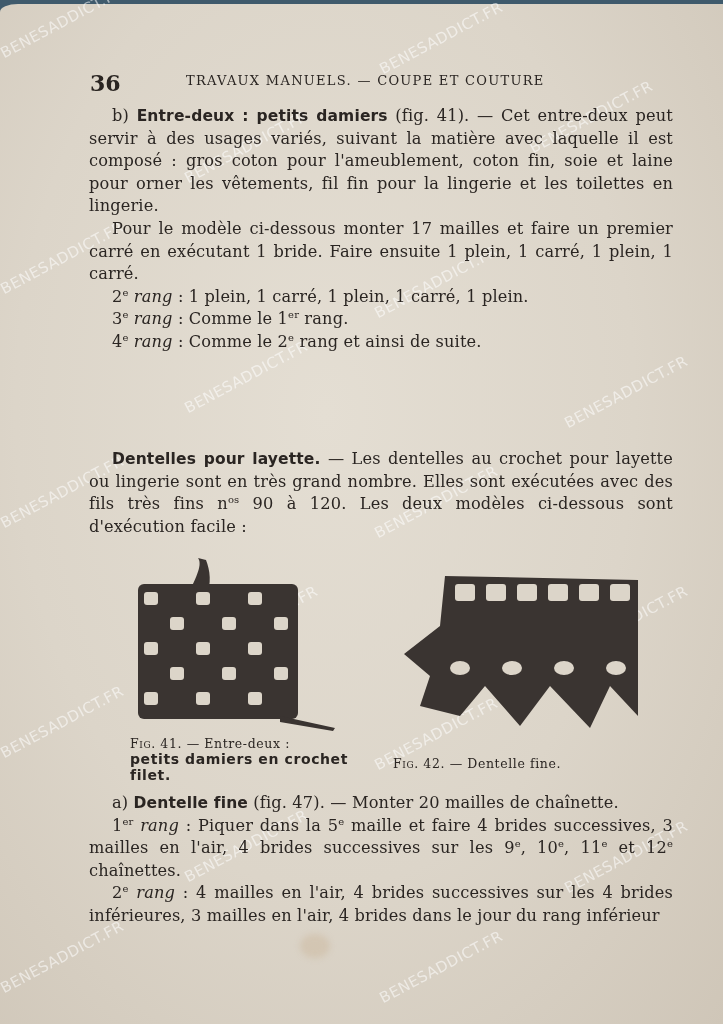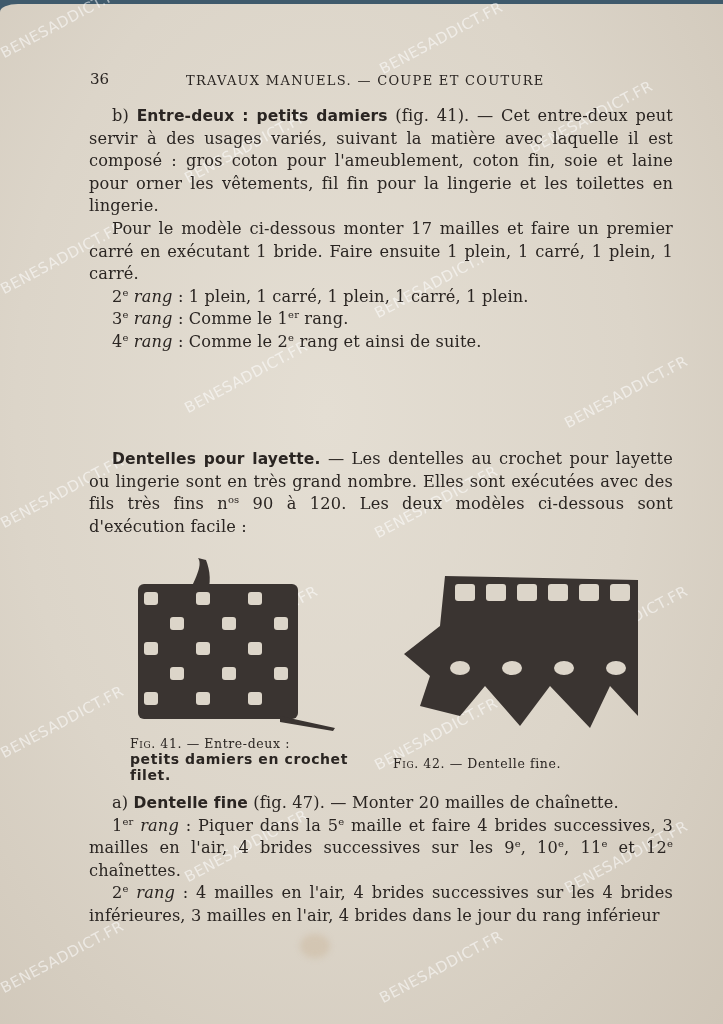--- a/index.html
+++ b/index.html
@@ -16,21 +16,21 @@
   }
   .stain { position: absolute; border-radius: 50%; background: rgba(190,160,120,0.25); filter: blur(3px); }
   .wm {
     position: absolute; font-family: "DejaVu Sans", sans-serif; font-size: 15px;
     color: rgba(255,255,255,0.55); transform: rotate(-28deg); transform-origin: left bottom;
     letter-spacing: 0.5px; white-space: nowrap; pointer-events: none;
   }
   .header {
     position: absolute; top: 66px; left: 90px; width: 590px; height: 22px;
   }
-  .page-number { position: absolute; left: 0; top: 0; font-size: 15px; font-weight: normal; }
+  .page-number { position: absolute; left: 0; top: 0; font-size: 22px; font-weight: bold; }
   .running-head {
     position: absolute; left: 96px; top: 3px; font-size: 13px; letter-spacing: 1.3px; text-transform: uppercase;
   }
   .text {
     position: absolute; left: 89px; width: 584px; font-size: 16.2px; line-height: 22.6px;
     text-align: justify; letter-spacing: 0.15px;
   }
   .text p { margin: 0; text-indent: 23px; }
   .b { font-weight: bold; font-family: "DejaVu Sans", sans-serif; font-size: 15.5px; }
   .i { font-style: italic; }

